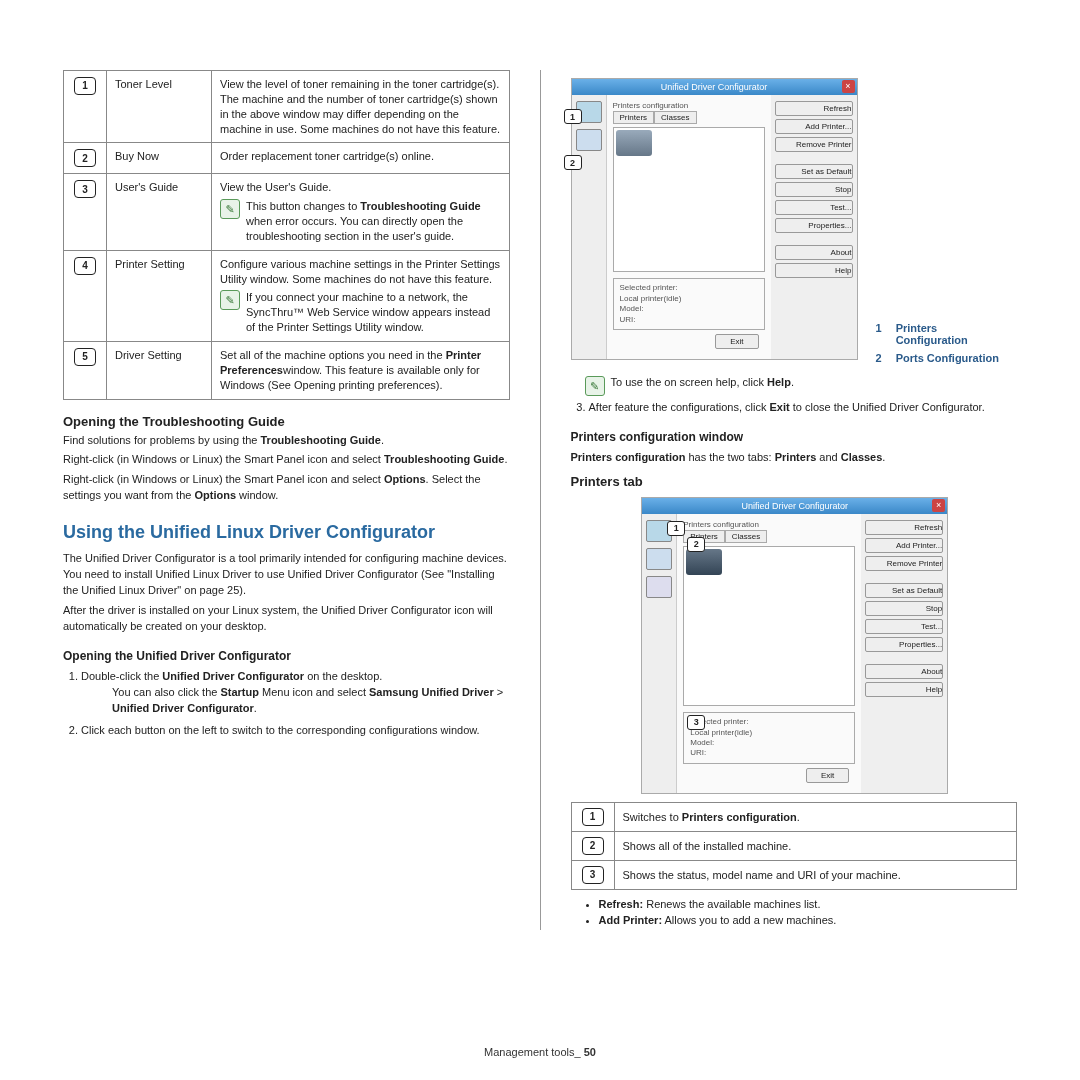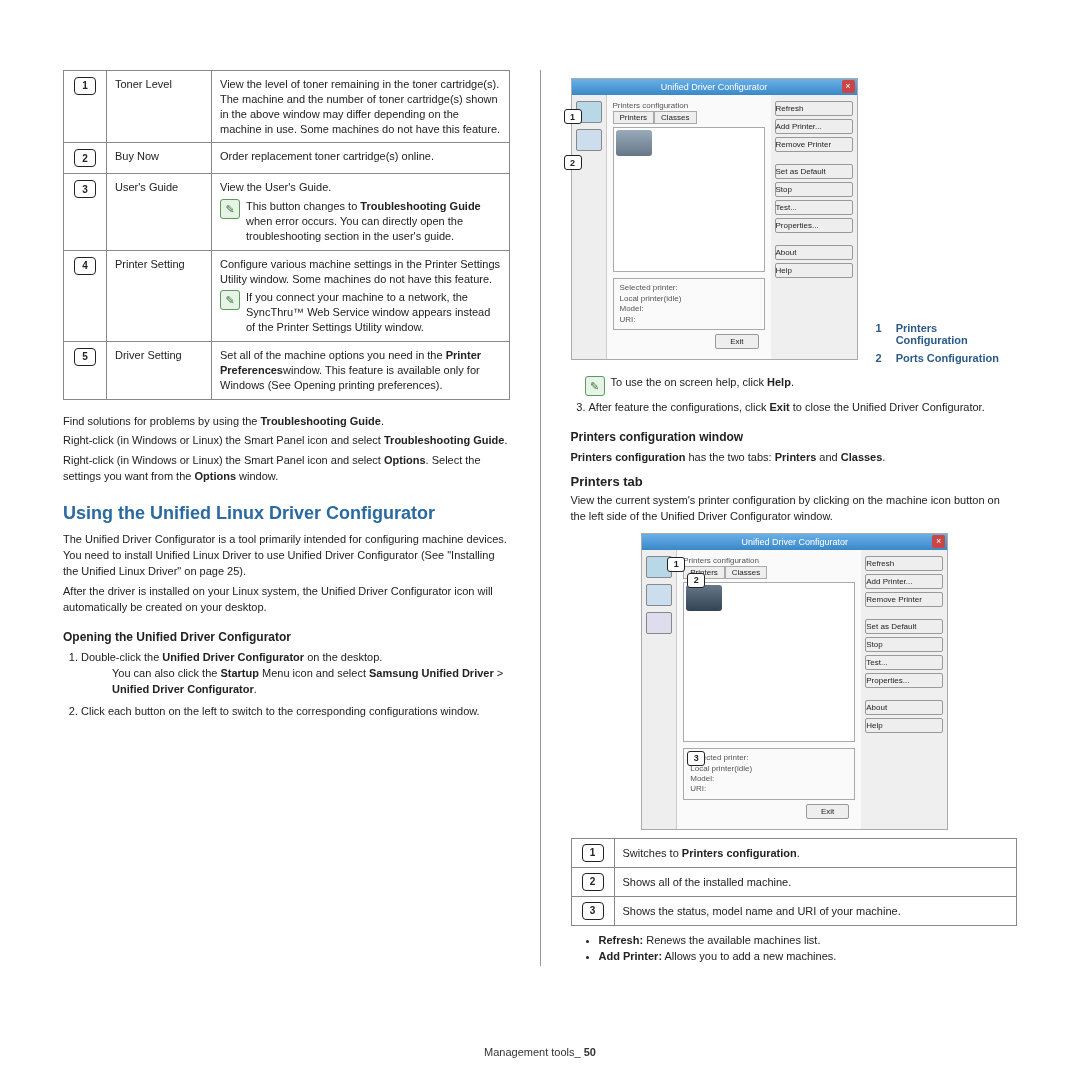--- a/index.html
+++ b/index.html
@@ -31,21 +31,21 @@
 .titlebar{height:16px;background:linear-gradient(#6ab0e8,#3a88c8);color:#fff;font-size:9px;text-align:center;line-height:16px;position:relative}
 .titlebar .x{position:absolute;right:2px;top:1px;width:13px;height:13px;background:#c44;border-radius:2px;color:#fff;font-size:9px;line-height:13px}
 .ss-body{display:flex;height:calc(100% - 16px)}
 .iconcol{width:34px;background:#eee;padding-top:6px;display:flex;flex-direction:column;align-items:center;gap:6px}
 .picon{width:24px;height:20px;background:#b8d8e8;border:1px solid #888;border-radius:2px}
 .mainarea{flex:1;background:#fafafa;padding:6px;display:flex;flex-direction:column;border-left:1px solid #ccc}
 .tabbtn{display:inline-block;border:1px solid #aaa;padding:1px 6px;font-size:8px;background:#eee;margin-right:0}
 .listbox{border:1px solid #aaa;background:#fff;flex:1;margin-top:3px}
 .selbox{border:1px solid #aaa;background:#fafafa;margin-top:6px;padding:4px 6px;font-size:8px;color:#555;line-height:1.3}
 .btncol{width:78px;padding:6px 4px;display:flex;flex-direction:column;gap:3px}
-.sbtn{border:1px solid #999;background:#eee;font-size:8px;text-align:left;padding:2px 0;border-radius:2px}
+.sbtn{border:1px solid #999;background:#eee;font-size:8px;text-align:right;padding:2px 0;border-radius:2px}
 .exitrow{text-align:right;padding:4px 6px}
 .exitbtn{display:inline-block;border:1px solid #999;background:#eee;font-size:8px;padding:2px 14px;border-radius:2px}
 .ss-callout{position:absolute;display:inline-flex;align-items:center;justify-content:center;border:1px solid #222;border-radius:3px;width:16px;height:13px;font-size:9px;font-weight:bold;background:#fff}
 .legend td{padding:2px 6px;vertical-align:top}
 .legend .b{color:#2a5a8a}
 table.small-info{border-collapse:collapse;width:100%;margin:8px 0}
 table.small-info td{border:1px solid #888;padding:5px 8px;vertical-align:middle;line-height:1.3}
 .printer-thumb{width:36px;height:26px;background:linear-gradient(#9ab,#678);border-radius:3px;margin:2px}
 </style>
 </head>
@@ -90,20 +90,21 @@
 </td>
 </tr>
 <tr>
 <td class="num-cell"><span class="callout">5</span></td>
 <td class="label-cell">Driver Setting</td>
 <td><span>Set all of the machine options you need in the</span> <span class="b">Printer Preferences</span><span>window. This feature is available only for Windows (See Opening printing preferences).</span></td>
 </tr>
 </tbody>
         </table>
 
+<div class="h4">Opening the Troubleshooting Guide</div>
 <p><span>Find solutions for problems by using the</span> <span class="b">Troubleshooting Guide</span>.</p>
 <p><span>Right-click (in Windows or Linux) the Smart Panel icon and select</span> <span class="b">Troubleshooting Guide</span>.</p>
 
 <p><span>Right-click (in Windows or Linux) the Smart Panel icon and select</span> <span class="b">Options</span>. <span>Select the settings you want from the</span> <span class="b">Options</span> <span>window.</span></p>
 
 <div class="h2">Using the Unified Linux Driver Configurator</div>
 <p>The Unified Driver Configurator is a tool primarily intended for configuring machine devices. You need to install Unified Linux Driver to use Unified Driver Configurator (See "Installing the Unified Linux Driver" on page 25).</p>
 <p>After the driver is installed on your Linux system, the Unified Driver Configurator icon will automatically be created on your desktop.</p>
 
 <div class="h3">Opening the Unified Driver Configurator</div>
@@ -181,21 +182,20 @@
         </div>
 
 <ol start="3">
 <li><span>After feature the configurations, click</span> <span class="b">Exit</span> <span>to close the Unified Driver Configurator.</span></li>
 </ol>
 
 <div class="h3">Printers configuration window</div>
 <p><span class="b">Printers configuration</span> <span>has the two tabs:</span> <span class="b">Printers</span> <span>and</span> <span class="b">Classes</span>.</p>
 
 <div class="h4">Printers tab</div>
-<p>View the current system's printer configuration by clicking on the machine icon button on the left side of the Unified Driver Configurator window.</p>
 
 <div style="position:relative;margin:0 auto;width:305px">
 <div class="screenshot ss2">
 <div class="titlebar"><span>Unified Driver Configurator</span><span class="x">×</span></div>
 <div class="ss-body">
 <div class="iconcol">
 <div class="picon"></div>
 <div class="picon" style="background:#cde"></div>
 <div class="picon" style="background:#dde"></div>
 </div>

